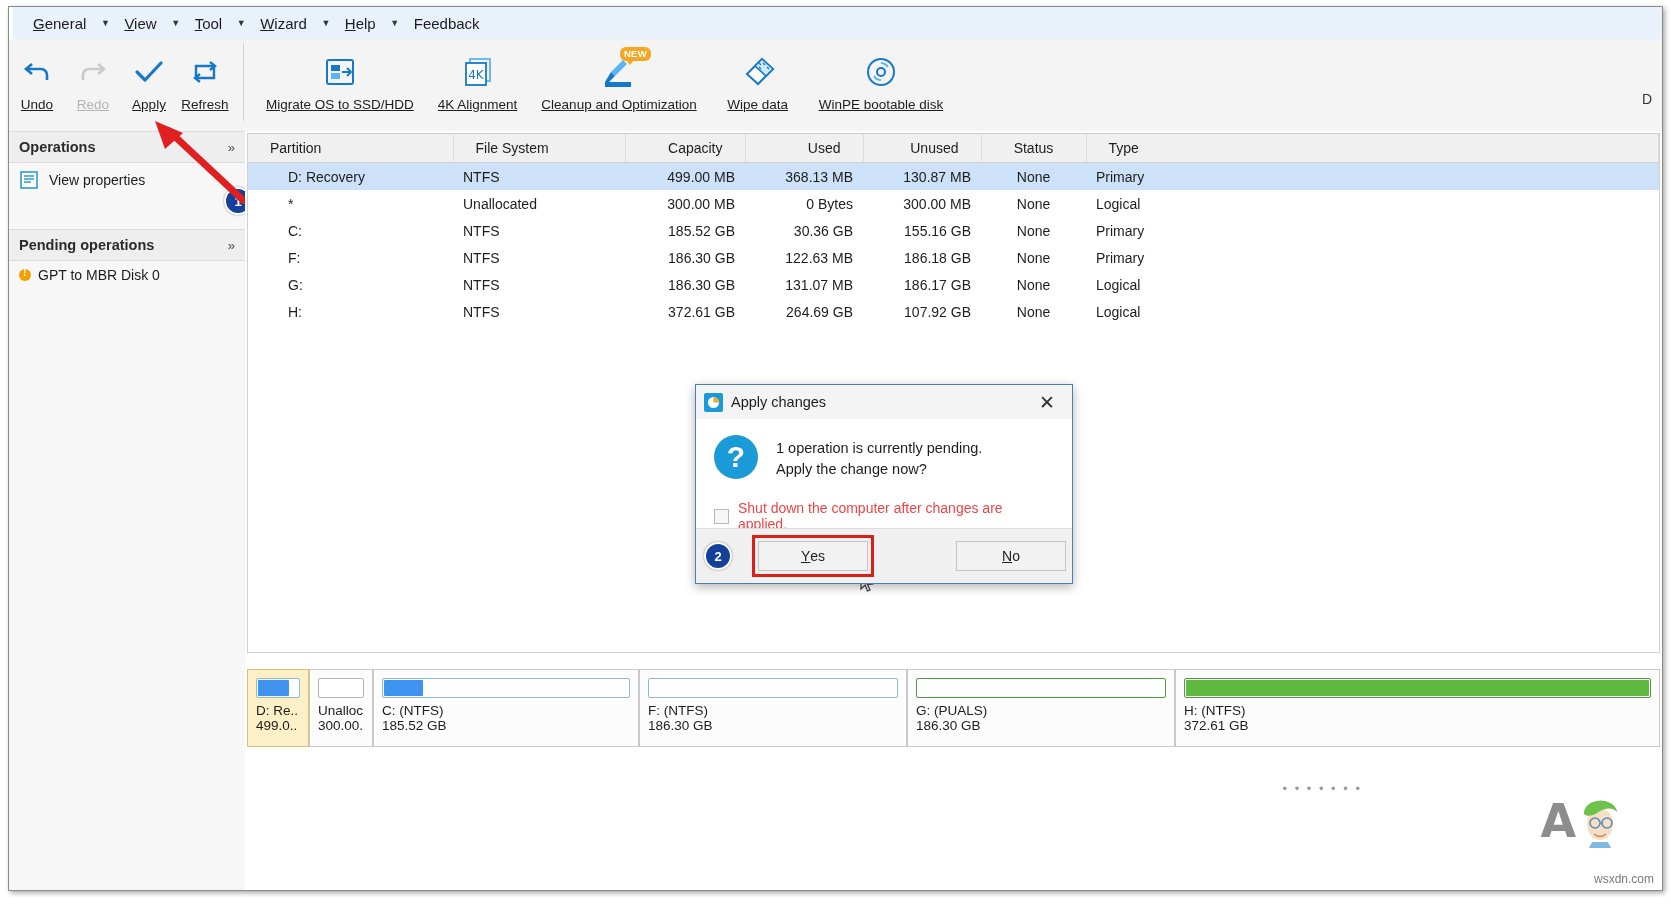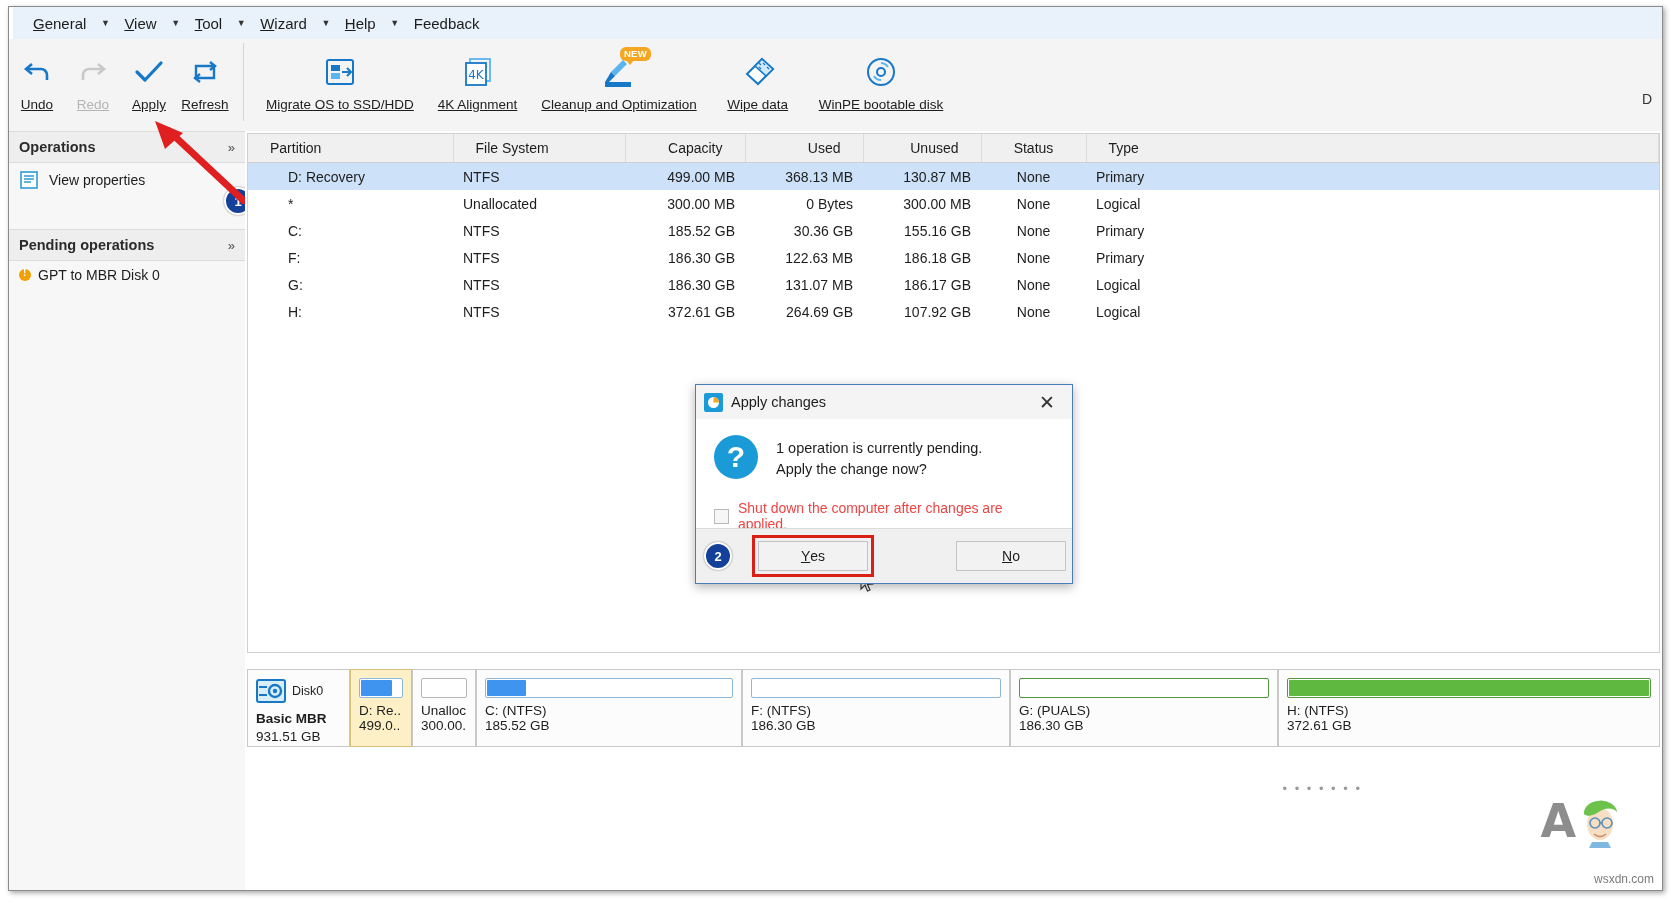--- a/index.html
+++ b/index.html
@@ -379,33 +379,20 @@
               <path d="M1 1 L1 17 L5 13 L7.5 19 L10 18 L7.5 12.5 L12.5 12 Z" fill="#ffffff" stroke="#3a3a3a" stroke-width="1.2"></path>
             </svg>
         </div>
       </div>
 
       <div class="dots">• • • • • • •</div>
 
       <div class="mapwrap">
         <div class="maprow">
 
-          <div class="mapcell head">
-            <div class="dhead">
-              <svg width="30" height="26" viewBox="0 0 30 26">
-                <rect x="1" y="2" width="28" height="22" rx="2" fill="#d9eefb" stroke="#1878c8" stroke-width="2"></rect>
-                <circle cx="19" cy="13" r="6" fill="none" stroke="#1878c8" stroke-width="2.4"></circle>
-                <circle cx="19" cy="13" r="2.2" fill="#1878c8"></circle>
-                <path d="M3 9 h8 M3 17 h8" stroke="#1878c8" stroke-width="2.2"></path>
-              </svg>
-              <span class="nm">Disk0</span>
-            </div>
-            <div class="mlbl" style="margin-top:7px;font-weight:bold">Basic MBR</div>
-            <div class="msz" style="margin-top:3px">931.51 GB</div>
-          </div>
 
           <div class="mapcell sel" style="width:62px">
             <div class="bar">
                 <div class="fill" style="width:73%"></div>
               </div>
             <div class="mlbl">D: Re..</div>
             <div class="msz">499.0..</div>
           </div>
 
           <div class="mapcell" style="width:64px">

